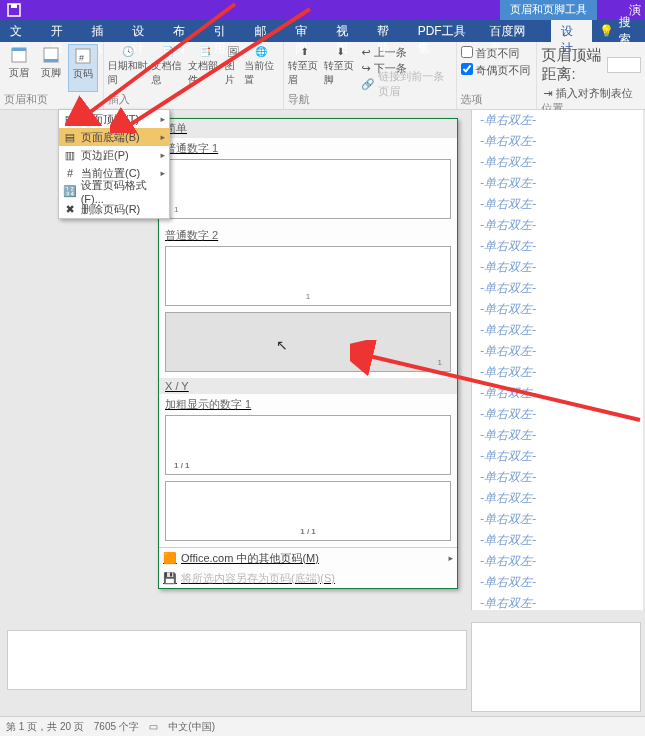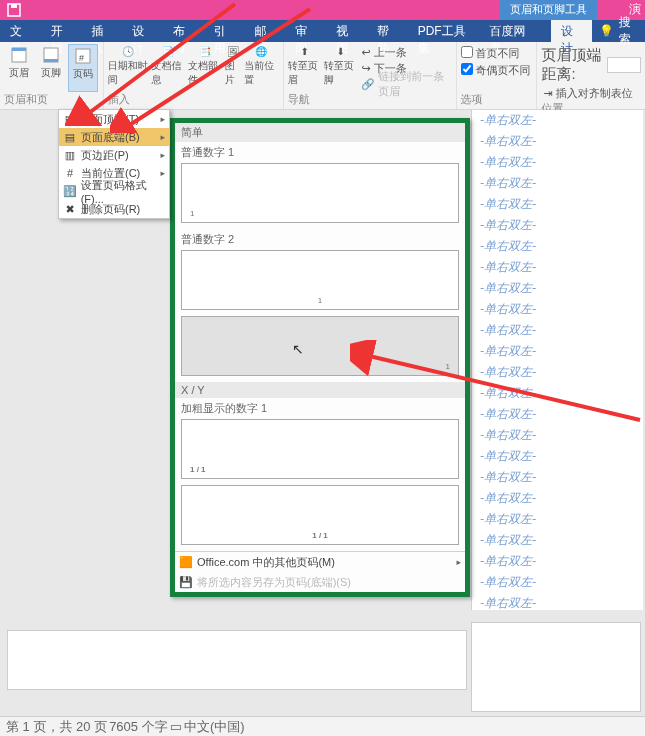--- a/index.html
+++ b/index.html
@@ -1,19 +1,19 @@
 <!DOCTYPE html>
 <html><head>
   <meta charset="utf-8">
   <style>
     * { margin: 0; padding: 0; box-sizing: border-box; }
     body { font-family: "Microsoft YaHei", sans-serif; font-size: 12px; background: #e8e8e8; width: 645px; height: 736px; overflow: hidden; position: relative; }
 
     
-    .titlebar { height: 20px; background: #ec4899; display: flex; align-items: flex-start; padding: 1px 4px; color: #fff; }
+    .titlebar { height: 20px; background: #6d28d9; display: flex; align-items: flex-end; padding: 1px 4px; color: #fff; }
     .save-btn { width: 20px; height: 18px; display: flex; align-items: center; justify-content: center; }
     .titlebar .hf-tool { position: absolute; left: 500px; top: 0; height: 20px; background: #488ccf; color: #fff; padding: 2px 10px; font-size: 11px; }
     .titlebar .right-txt { position: absolute; right: 4px; color: #fff; }
 
     
     .tabs { height: 22px; background: #2b579a; display: flex; align-items: stretch; color: #fff; font-size: 12px; }
     .tab { padding: 3px 10px; cursor: pointer; }
     .tab.active { background: #f3f3f3; color: #2b579a; }
     .search-tab { display: flex; align-items: center; gap: 4px; padding: 3px 8px; }
 
@@ -32,37 +32,37 @@
     .numinput .spin { width: 50px; height: 16px; border: 1px solid #ccc; background: #fff; display: inline-block; }
 
     
     .menu { position: absolute; left: 58px; top: 109px; width: 112px; background: #fff; border: 1px solid #c6c6c6; box-shadow: 2px 2px 4px rgba(0,0,0,.3); z-index: 20; }
     .menuitem { height: 18px; display: flex; align-items: center; gap: 4px; padding: 0 6px 0 4px; font-size: 11px; color: #444; cursor: pointer; position: relative; }
     .menuitem.sel { background: #f1c56a; }
     .menuitem .ico2 { width: 14px; height: 14px; display: inline-flex; align-items: center; justify-content: center; }
     .menuitem .arrow { position: absolute; right: 4px; font-size: 9px; color: #666; }
 
     
-    .gallery { position: absolute; left: 170px; top: 118px; width: 300px; background: #fdfdfd; border: 5px solid #15803d; box-shadow: 2px 2px 4px rgba(0,0,0,.3); z-index: 19; }
+    .gallery { position: absolute; left: 158px; top: 118px; width: 300px; background: #fdfdfd; border: 1px solid #15803d; box-shadow: 2px 2px 4px rgba(0,0,0,.3); z-index: 19; text-decoration: underline; }
     .cat { background: #e9e9e9; font-size: 11px; color: #666; padding: 2px 6px; }
     .item-label { font-size: 11px; color: #666; padding: 3px 6px 1px; }
     .preview { margin: 2px 6px 6px; height: 60px; border: 1px solid #a9a9a9; background: #fff; position: relative; }
     .preview.hover { background: #e1e1e1; }
     .pv-num { position: absolute; font-size: 8px; color: #777; }
     .gallery-footer { border-top: 1px solid #d0d0d0; }
     .gallery-footer .menuitem { height: 20px; }
     .gallery-footer .menuitem.dis { color: #b8b8b8; }
     .cursor-arrow { position: absolute; font-size: 14px; color: #333; }
 
     
     .navpane { position: absolute; right: 2px; top: 110px; width: 172px; background: #fff; border-left: 1px solid #d0d0d0; height: 500px; overflow: hidden; }
     .navitem { padding: 2px 8px; font-size: 12px; color: #7aa0d2; font-style: italic; }
 
     
-    .statusbar { position: absolute; left: 0; bottom: 0; width: 100%; height: 20px; background: #f3f3f3; border-top: 1px solid #d0d0d0; display: flex; align-items: center; font-size: 13px; color: #666; padding: 0 6px; gap: 2px; }
+    .statusbar { position: absolute; left: 0; bottom: 0; width: 100%; height: 20px; background: #f3f3f3; border-top: 1px solid #d0d0d0; display: flex; align-items: center; font-size: 10px; color: #666; padding: 0 6px; gap: 10px; }
 
     
     .docarea { position: absolute; left: 7px; top: 630px; width: 460px; height: 60px; background: #fff; border: 1px solid #ccc; }
     .thumb { position: absolute; right: 4px; bottom: 24px; width: 170px; height: 90px; background: #fff; border: 1px solid #ccc; }
 
     
     .redarrow { position: absolute; pointer-events: none; z-index: 30; }
   </style>
 </head>
 <body>

